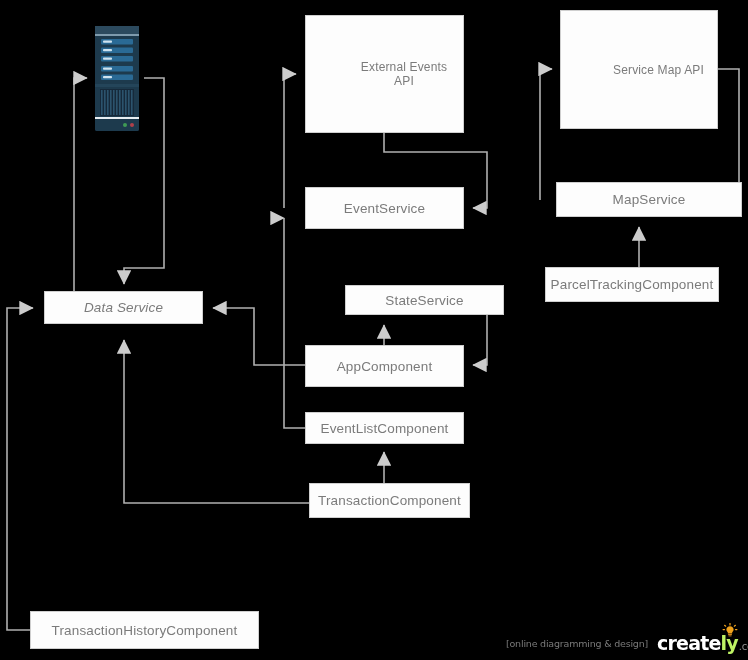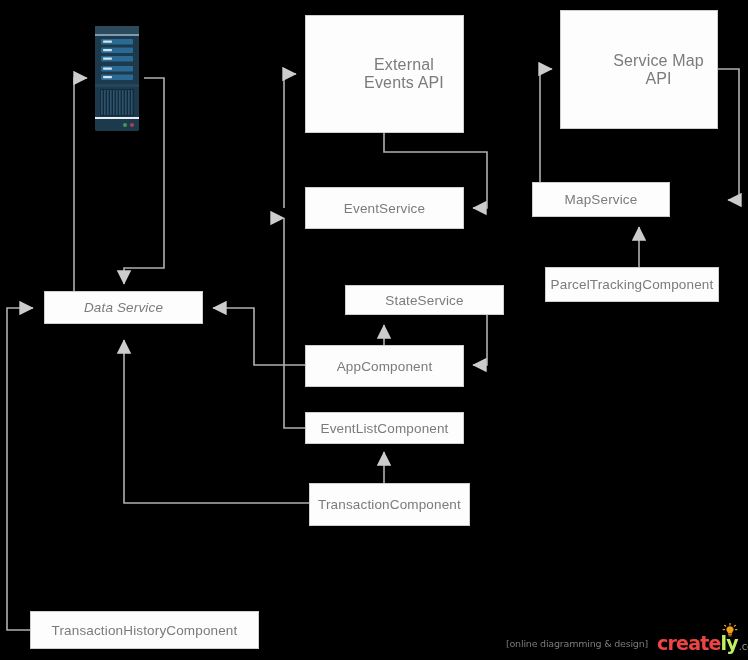--- a/index.html
+++ b/index.html
@@ -29,21 +29,21 @@
     display: flex;
     align-items: center;
     justify-content: center;
     color: #7b7b7b;
     font-size: 13.5px;
     letter-spacing: 0.15px;
     text-align: center;
     z-index: 3;
   }
   .node.big {
-    font-size: 16px;
+    font-size: 12px;
     padding-left: 39px;
   }
   .node-label {
     display: block;
     padding: 0 6px;
     pointer-events: none;
   }
   
   #server-icon {
     position: absolute;
@@ -71,21 +71,21 @@
     font-family: "DejaVu Sans", sans-serif;
   }
   #wm-logo {
     margin-left: 9px;
     position: relative;
     display: flex;
     align-items: baseline;
     font-family: "DejaVu Sans", sans-serif;
   }
   .wm-create {
-    color: #ef4444;
+    color: #ffffff;
     font-size: 19px;
     font-weight: bold;
     letter-spacing: -0.8px;
   }
   .wm-ly {
     color: #bef264;
     font-size: 19px;
     font-weight: bold;
     letter-spacing: -0.8px;
   }
@@ -190,21 +190,21 @@
   </div>
 
   <div class="node big" style="left:560px; top:10px; width:158px; height:119px;">
     <span class="node-label">Service Map API</span>
   </div>
 
   <div class="node" style="left:305px; top:187px; width:159px; height:42px;">
     <span class="node-label">EventService</span>
   </div>
 
-  <div class="node" style="left:532px; top:182px; width:138px; height:35px;">
+  <div class="node" style="left:556px; top:182px; width:186px; height:35px;">
     <span class="node-label">MapService</span>
   </div>
 
   <div class="node" style="left:305px; top:285px; width:159px; height:30px;margin-left:40px;">
     <span class="node-label">StateService</span>
   </div>
 
   <div class="node" style="left:44px; top:291px; width:159px; height:33px;font-style:italic;">
     <span class="node-label">Data Service</span>
   </div>
@@ -214,21 +214,21 @@
   </div>
 
   <div class="node" style="left:545px; top:267px; width:174px; height:35px;">
     <span class="node-label">ParcelTrackingComponent</span>
   </div>
 
   <div class="node" style="left:305px; top:412px; width:159px; height:32px;">
     <span class="node-label">EventListComponent</span>
   </div>
 
-  <div class="node" style="left:309px; top:483px; width:161px; height:43px;">
+  <div class="node" style="left:309px; top:483px; width:161px; height:35px;">
     <span class="node-label">TransactionComponent</span>
   </div>
 
   <div class="node" style="left:30px; top:611px; width:229px; height:38px;">
     <span class="node-label">TransactionHistoryComponent</span>
   </div>
 
   <div id="watermark">
     <span id="wm-tagline">[online diagramming &amp; design]</span>
     <span id="wm-logo">

